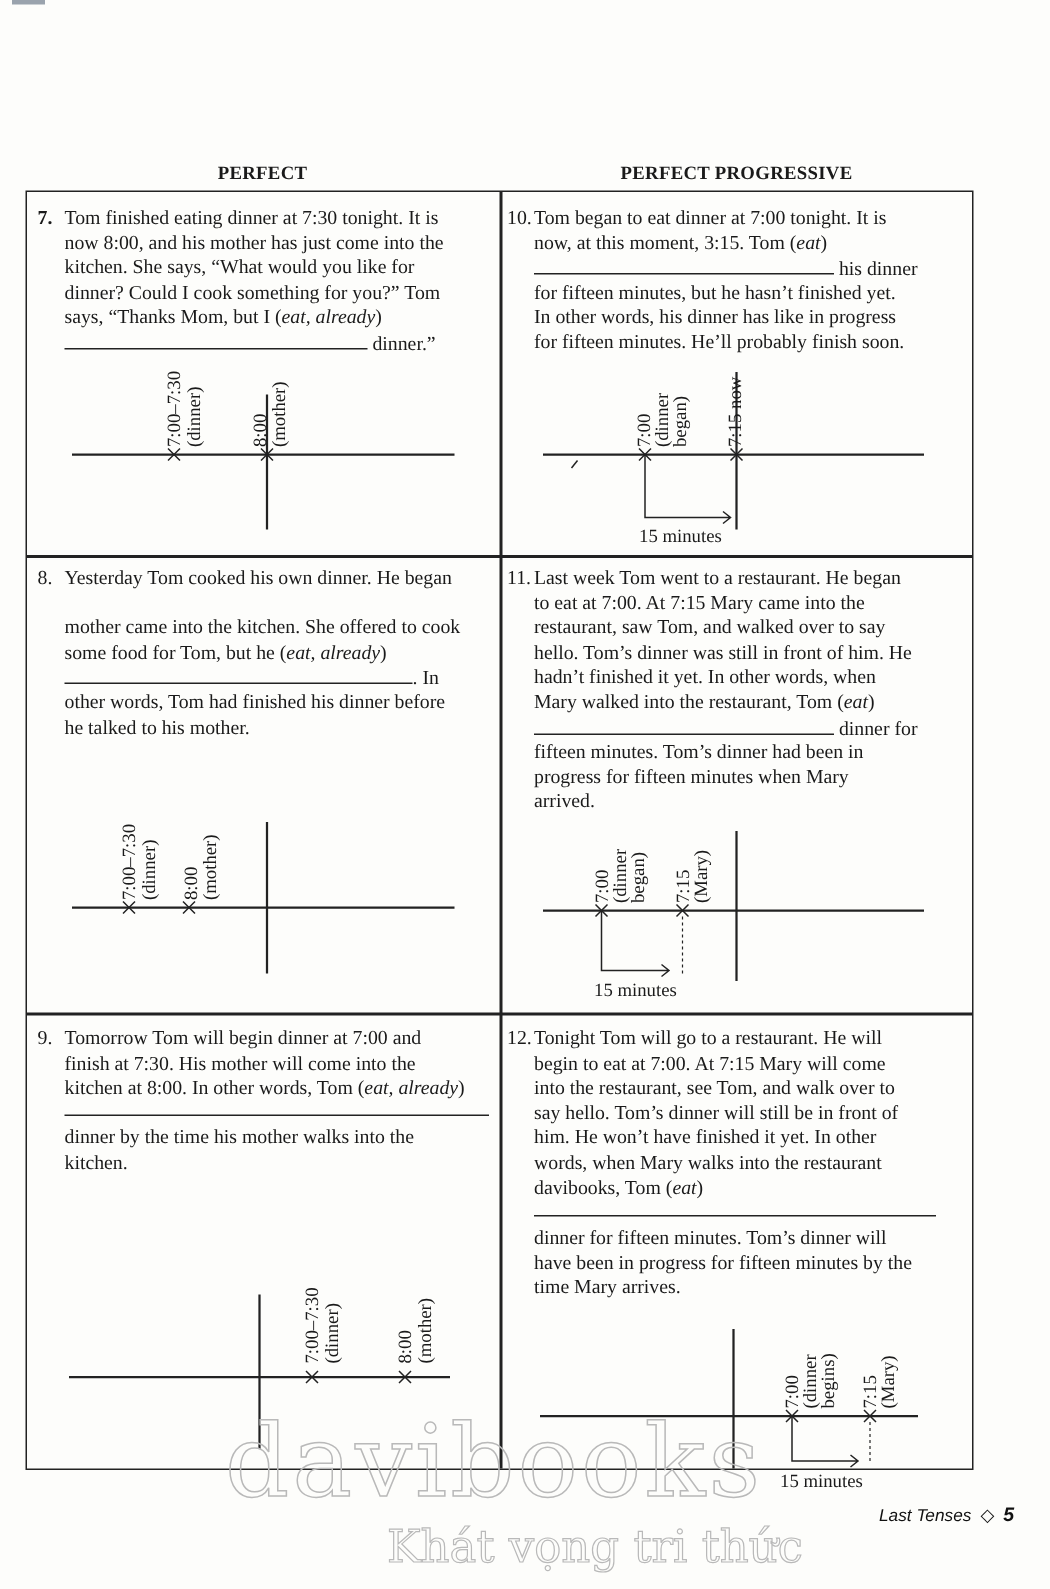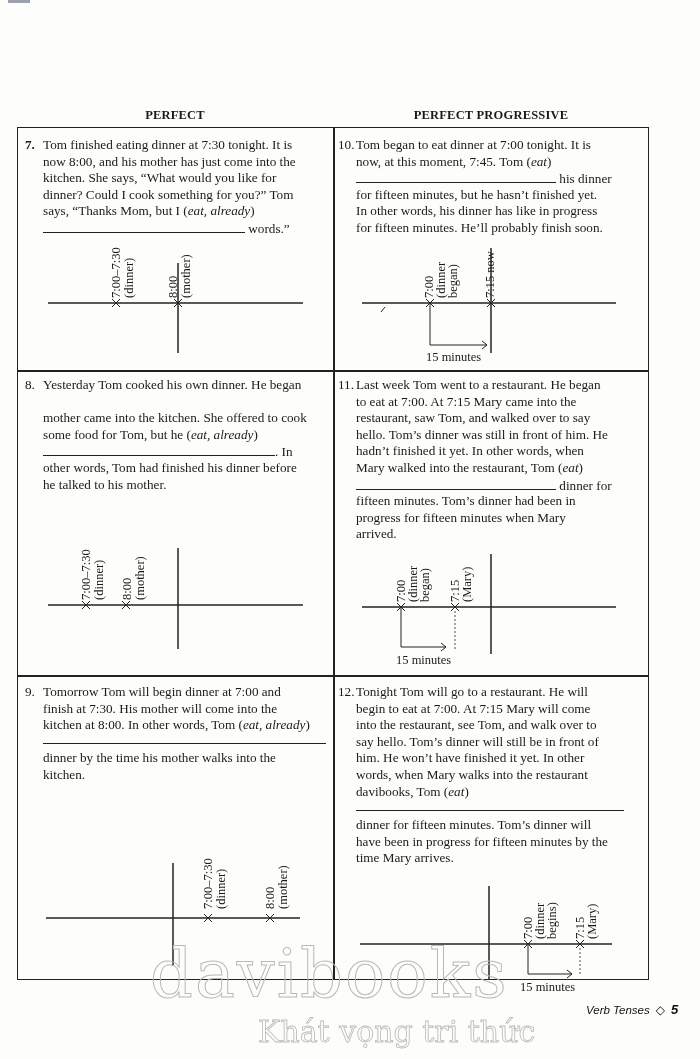--- a/index.html
+++ b/index.html
@@ -59,37 +59,37 @@
   <div class="hdiv" style="top:242px"></div>
   <div class="hdiv" style="top:547px"></div>
 
   <div class="cell" style="left:0;top:0;width:315px;height:242px">
     <div class="text" style="left:7px;top:9px;font-weight:bold">7.</div>
     <div class="text" style="left:25px;top:9px">Tom finished eating dinner at 7:30 tonight. It is</div>
     <div class="text" style="left:25px;top:25.6px">now 8:00, and his mother has just come into the</div>
     <div class="text" style="left:25px;top:42.2px">kitchen. She says, “What would you like for</div>
     <div class="text" style="left:25px;top:58.8px">dinner? Could I cook something for you?” Tom</div>
     <div class="text" style="left:25px;top:75.4px"><span>says, “Thanks Mom, but I (</span><i>eat, already</i><span>)</span></div>
-    <div class="text" style="left:25px;top:92px"><span class="blank" style="width:202px"></span><span> words.”</span></div>
+    <div class="text" style="left:25px;top:92px"><span class="blank" style="width:202px"></span><span> dinner.”</span></div>
     <svg class="tl" style="left:0;top:100px" width="315" height="130">
       <line x1="30" y1="75" x2="285" y2="75" stroke-width="1.5"></line>
       <line x1="160" y1="35" x2="160" y2="125" stroke-width="1.5"></line>
       <path d="M94 71 L102 79 M102 71 L94 79" stroke-width="1"></path>
       <path d="M156 71 L164 79 M164 71 L156 79" stroke-width="1"></path>
       <text transform="translate(102,70) rotate(-90)">7:00–7:30</text>
       <text transform="translate(115,70) rotate(-90)">(dinner)</text>
       <text transform="translate(159,70) rotate(-90)">8:00</text>
       <text transform="translate(172,70) rotate(-90)">(mother)</text>
     </svg>
   </div>
 
   <div class="cell" style="left:316px;top:0;width:316px;height:242px">
     <div class="text" style="left:4px;top:9px">10.</div>
     <div class="text" style="left:22px;top:9px">Tom began to eat dinner at 7:00 tonight. It is</div>
-    <div class="text" style="left:22px;top:25.6px"><span>now, at this moment, 7:45. Tom (</span><i>eat</i><span>)</span></div>
+    <div class="text" style="left:22px;top:25.6px"><span>now, at this moment, 3:15. Tom (</span><i>eat</i><span>)</span></div>
     <div class="text" style="left:22px;top:42.2px"><span class="blank" style="width:200px"></span><span> his dinner</span></div>
     <div class="text" style="left:22px;top:58.8px">for fifteen minutes, but he hasn’t finished yet.</div>
     <div class="text" style="left:22px;top:75.4px">In other words, his dinner has like in progress</div>
     <div class="text" style="left:22px;top:92px">for fifteen minutes. He’ll probably finish soon.</div>
     <svg class="tl" style="left:0;top:100px" width="316" height="140">
       <line x1="28" y1="75" x2="282" y2="75" stroke-width="1.5"></line>
       <line x1="157" y1="20" x2="157" y2="125" stroke-width="1.5"></line>
       <line x1="47" y1="84" x2="51" y2="79" stroke-width="1"></line>
       <path d="M92 71 L100 79 M100 71 L92 79" stroke-width="1"></path>
       <path d="M153 71 L161 79 M161 71 L153 79" stroke-width="1"></path>
@@ -197,14 +197,14 @@
       <text transform="translate(250,73) rotate(-90)">7:15</text>
       <text transform="translate(262,73) rotate(-90)">(Mary)</text>
     </svg>
   </div>
 </div>
 
 <div class="watermark">davibooks</div>
 <div class="watermark-sub">Khát vọng tri thức</div>
 
 <div class="footer">
-  <span>Verb Tenses</span><span class="diamond">◇</span><span class="pg">5</span>
+  <span>Last Tenses</span><span class="diamond">◇</span><span class="pg">5</span>
 </div>
 
 </body></html>

